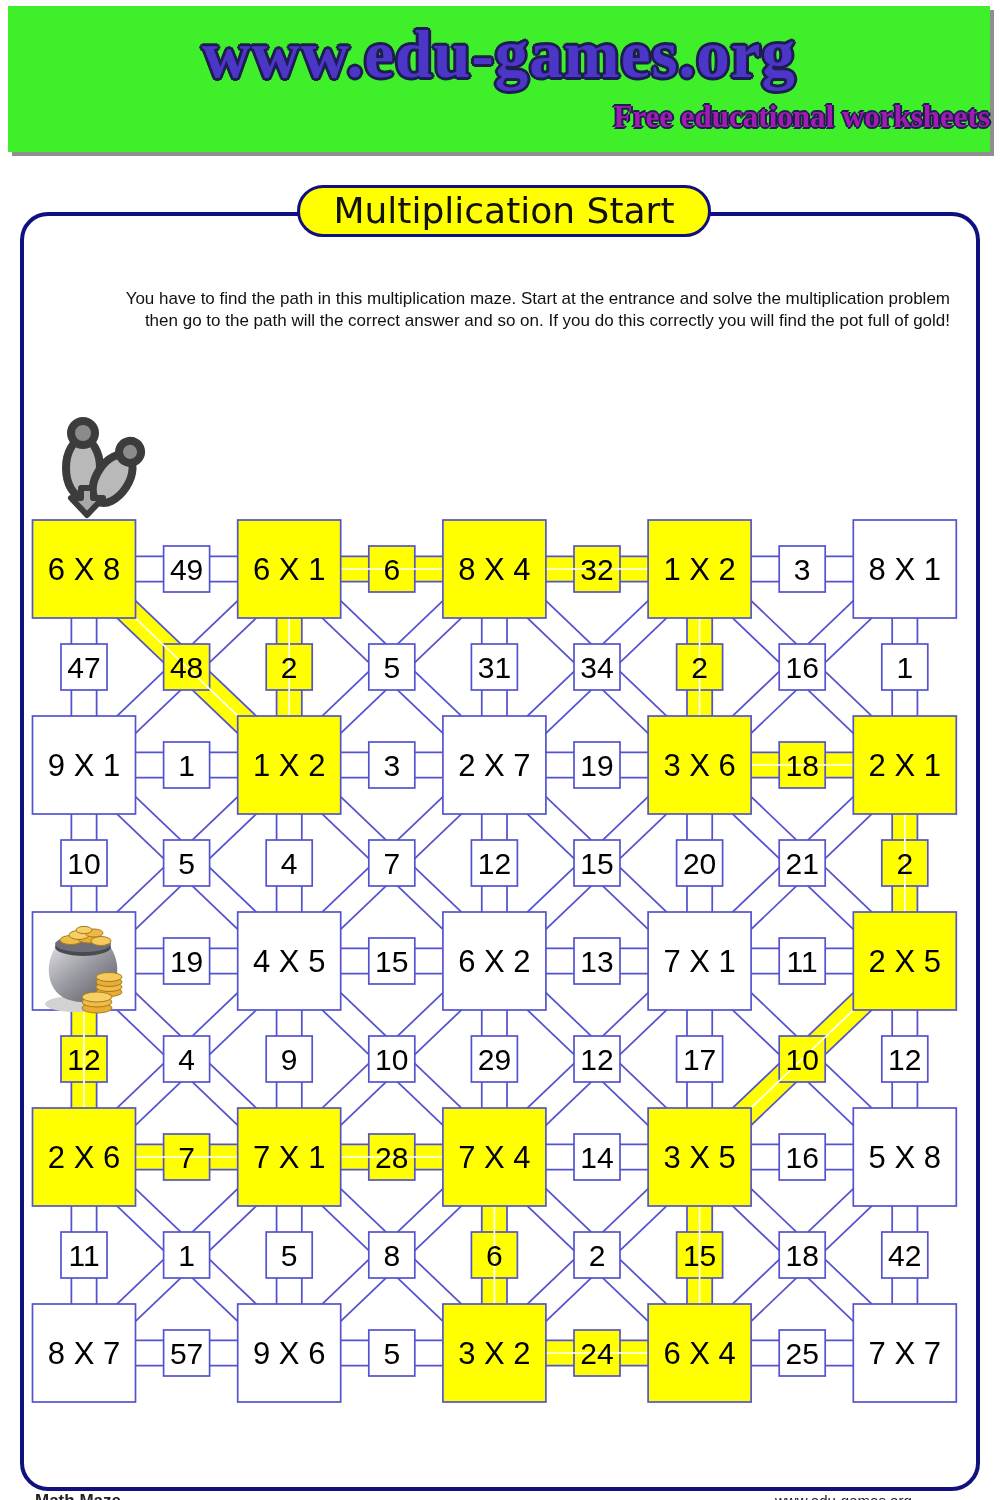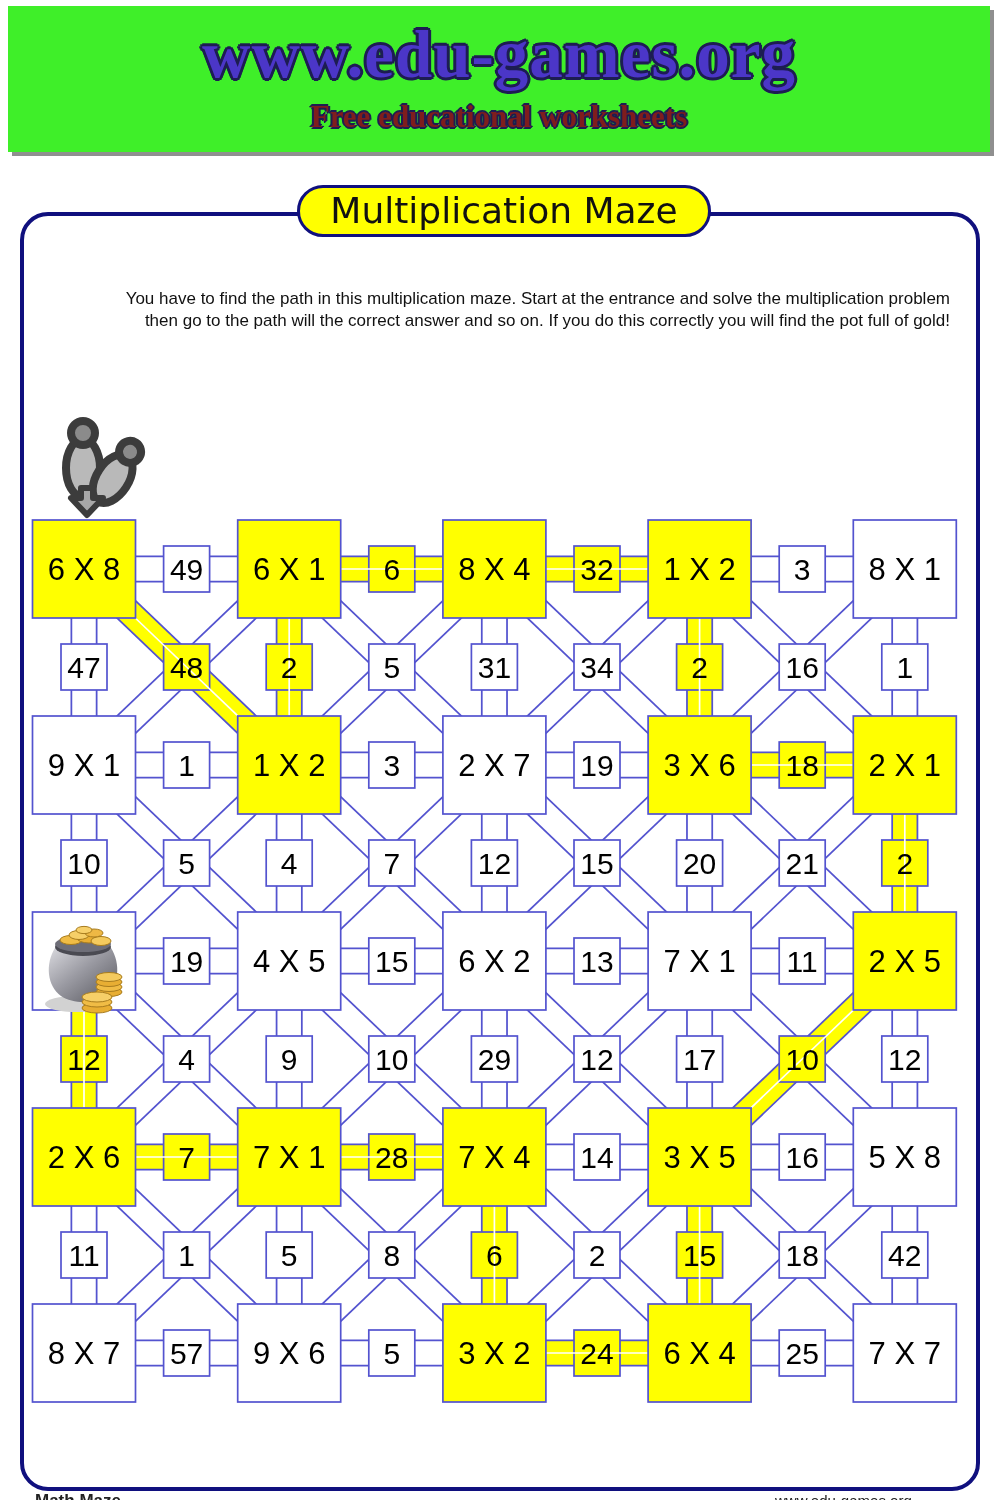--- a/index.html
+++ b/index.html
@@ -13,23 +13,24 @@
     background:#3FEF29;box-shadow:4px 4px 0 #8f8f8f;text-align:center;
   }
   .site-title{
     margin:0;padding-top:10px;font-family:"Liberation Serif",serif;font-weight:bold;
     font-size:67px;color:#4B36C8;letter-spacing:1px;
     text-shadow:3px 0 0 #1D1D52,-3px 0 0 #1D1D52,0 3px 0 #1D1D52,0 -3px 0 #1D1D52,
                 2px 2px 0 #1D1D52,-2px -2px 0 #1D1D52,2px -2px 0 #1D1D52,-2px 2px 0 #1D1D52;
   }
   .site-subtitle{
     margin:6px 0 0 0;font-family:"Liberation Serif",serif;font-weight:bold;
-    font-size:31px;color:#7f1d1d;
+    font-size:31px;color:#a21caf;
     text-shadow:2px 0 0 #1D1D52,-2px 0 0 #1D1D52,0 2px 0 #1D1D52,0 -2px 0 #1D1D52,
                 1px 1px 0 #1D1D52,-1px -1px 0 #1D1D52;
+    text-align:right;
   }
   
   .sheet-box{
     position:absolute;left:20px;top:212px;width:952px;height:1271px;
     border:4px solid #10107E;border-radius:28px;background:transparent;
   }
   .title-pill{
     position:absolute;left:297px;top:185px;width:408px;height:46px;
     background:#FFFF00;border:3px solid #10107E;border-radius:26px;
     text-align:center;line-height:46px;font-family:"DejaVu Sans",sans-serif;
@@ -49,21 +50,21 @@
 </style>
 </head>
 <body>
 
 <div class="banner">
   <h1 class="site-title">www.edu-games.org</h1>
   <div class="site-subtitle">Free educational worksheets</div>
 </div>
 
 <div class="sheet-box"></div>
-<div class="title-pill">Multiplication Maze</div>
+<div class="title-pill">Multiplication Start</div>
 
 <div class="instructions">
   <span>You have to find the path in this multiplication maze. Start at the entrance and solve the multiplication problem</span><br>
   <span>then go to the path will the correct answer and so on. If you do this correctly you will find the pot full of gold!</span>
 </div>
 
 <svg id="maze-svg" class="maze-layer" width="1000" height="1500">
   <defs>
     <linearGradient id="potGrad" x1="0" y1="0" x2="1" y2="1">
       <stop offset="0" stop-color="#d9d9de"></stop>

